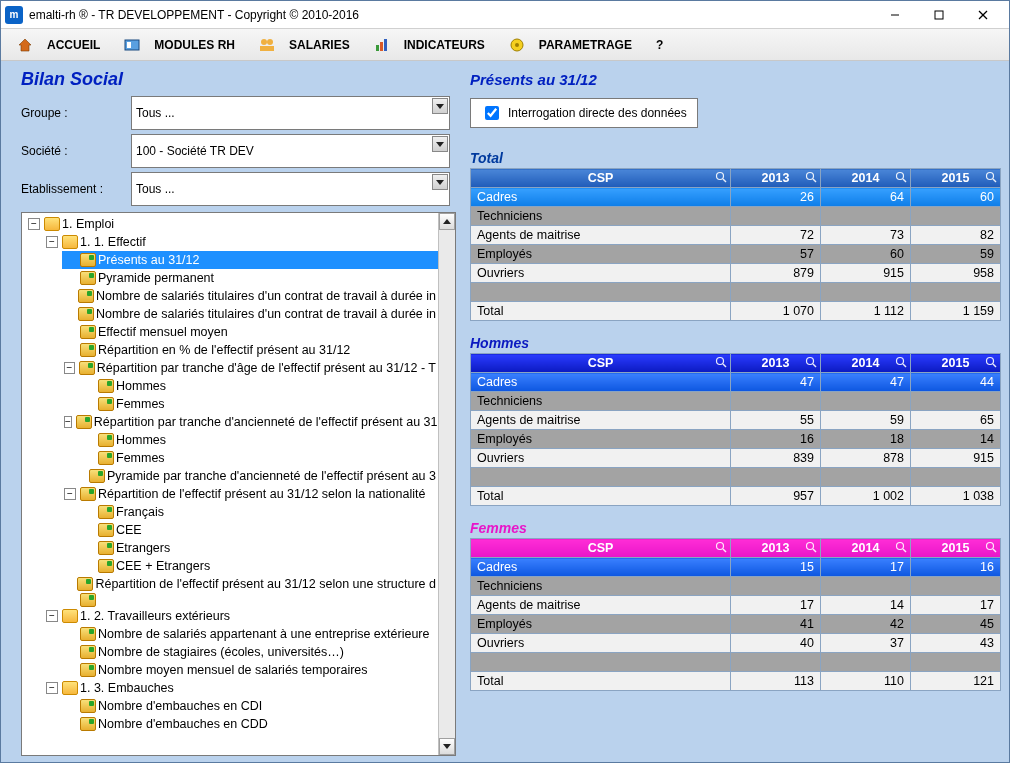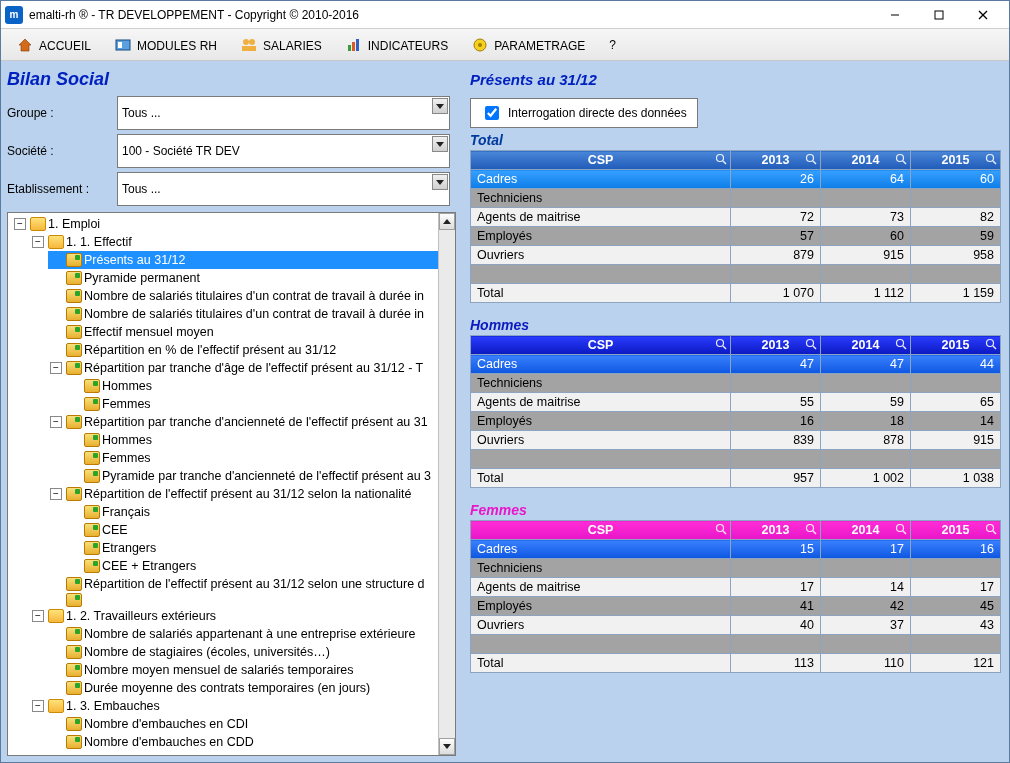--- a/index.html
+++ b/index.html
@@ -5,24 +5,24 @@
   * { box-sizing: border-box; }
   html, body { margin:0; padding:0; font-family: "Segoe UI", Tahoma, Arial, sans-serif; font-size:12px; background:#fff; }
   .window { width:1010px; height:763px; border:1px solid #5a7aa0; display:flex; flex-direction:column; background:#fff; }
   .titlebar { height:28px; background:#fff; display:flex; align-items:center; padding:0 4px; border-bottom:1px solid #d0d0d0; }
   .titlebar .appicon { width:18px; height:18px; background:#0a63c7; border-radius:3px; margin-right:6px; display:flex; align-items:center; justify-content:center; color:#fff; font-weight:bold; font-size:10px; }
   .titlebar .title { flex:1; color:#000000; }
   .winbtns { display:flex; }
   .winbtn { width:44px; height:28px; display:flex; align-items:center; justify-content:center; cursor:pointer; }
   .winbtn svg { width:10px; height:10px; }
   .menubar { height:32px; background:linear-gradient(#f6f6f6,#e8e8e8); border-bottom:1px solid #c8c8c8; display:flex; align-items:center; padding:0 6px; gap:4px; }
-  .menuitem { display:flex; align-items:flex-end; gap:6px; padding:3px 10px; cursor:pointer; color:#000; }
+  .menuitem { display:flex; align-items:center; gap:14px; padding:3px 10px; cursor:pointer; color:#000;font-weight:bold; }
   .menuicon { width:16px; height:16px; display:inline-block; }
   .body { flex:1; display:flex; background:#bad2ed; overflow:hidden; }
-  .leftpane { width:455px; display:flex; flex-direction:column; padding:6px 0 6px 6px; }
+  .leftpane { width:455px; display:flex; flex-direction:column; padding:6px 0 6px 20px; }
   .heading { color:#0020c0; font-style:italic; font-weight:bold; font-size:18px; margin:2px 0 6px 0; }
   .filters { display:grid; grid-template-columns:110px 1fr; row-gap:4px; align-items:center; margin-bottom:6px; padding-right:6px;}
   .filters label { color:#000; }
   .select-wrap { position:relative; width:100%; }
   .select-wrap select { width:100%; height:34px; background:#fff; border:1px solid #7a7a7a; font-size:12px; padding:0 16px 0 4px; appearance:none; }
   .select-wrap .arrow { position:absolute; right:2px; top:2px; width:16px; height:16px; background:linear-gradient(#f0f0f0,#d0d0d0); border:1px solid #888; display:flex; align-items:center; justify-content:center; pointer-events:none; }
   .tree-outer { flex:1; background:#fff; border:1px solid #7a7a7a; display:flex; overflow:hidden; }
   .tree { flex:1; overflow:auto; padding:2px 0; font-size:12.5px; line-height:18px; }
   .tree ul { list-style:none; margin:0; padding:0 0 0 18px; }
   .tree > ul { padding-left:4px; }
@@ -34,21 +34,21 @@
   .icon { width:16px; height:14px; display:inline-block; flex-shrink:0; }
   .icon-folder { background:linear-gradient(#ffe27a,#f6b73c); border:1px solid #cc8a00; border-radius:2px; }
   .icon-leaf { background:linear-gradient(#f8e07a,#e8b030); border:1px solid #b97a00; border-radius:2px; position:relative; }
   .icon-leaf::after { content:""; position:absolute; right:1px; top:1px; width:5px; height:5px; background:#2aa52a; border-radius:1px; }
   .tree-scrollbar { width:17px; background:#f0f0f0; border-left:1px solid #c0c0c0; display:flex; flex-direction:column; }
   .sb-btn { height:17px; background:linear-gradient(#fefefe,#dcdcdc); border:1px solid #a0a0a0; display:flex; align-items:center; justify-content:center; cursor:pointer;}
   .sb-track { flex:1; background:#eaeaea; }
 
   .rightpane { flex:1; padding:10px 10px 10px 14px; overflow:auto; }
   .subheading { color:#0020c0; font-style:italic; font-weight:bold; font-size:15px; margin-bottom:10px; }
-  .checkbox-row { display:inline-flex; align-items:center; gap:6px; background:#fff; border:1px solid #7a7a7a; padding:4px 10px; margin-bottom:0; }
+  .checkbox-row { display:inline-flex; align-items:center; gap:6px; background:#fff; border:1px solid #7a7a7a; padding:4px 10px; margin-bottom:18px; }
   .checkbox-row input { width:14px; height:14px; }
 
   .section-title { font-weight:bold; font-style:italic; font-size:14px; margin:4px 0 2px 0; }
   .sect-total .section-title { color:#003a9e; }
   .sect-hommes .section-title { color:#0b19c0; }
   .sect-femmes .section-title { color:#e815c9; }
 
   .grid { width:100%; border:1px solid #5a7aa0; border-collapse:collapse; background:#a3a3a3; margin-bottom:14px; table-layout:fixed;}
   .grid th, .grid td { border:1px solid #8aa4c2; padding:2px 6px; height:19px; font-size:12.5px; }
   .grid th { color:#fff; font-weight:bold; position:relative; }
@@ -356,27 +356,20 @@
                           <span>Nombre de stagiaires (écoles, universités…)</span>
                         </div>
                       </li>
                       <li>
                         <div class="node">
                           <span class="toggle blank"></span>
                           <span class="icon icon-leaf"></span>
                           <span>Nombre moyen mensuel de salariés temporaires</span>
                         </div>
                       </li>
-                      <li>
-                        <div class="node">
-                          <span class="toggle blank"></span>
-                          <span class="icon icon-leaf"></span>
-                          <span>Durée moyenne des contrats temporaires (en jours)</span>
-                        </div>
-                      </li>
                     </ul>
                   </li>
                   <li>
                     <div class="node">
                       <span class="toggle">−</span>
                       <span class="icon icon-folder"></span>
                       <span>1. 3. Embauches</span>
                     </div>
                     <ul>
                       <li>

